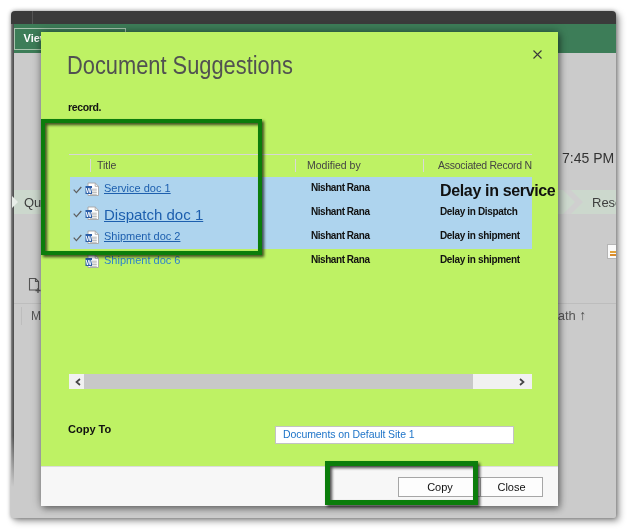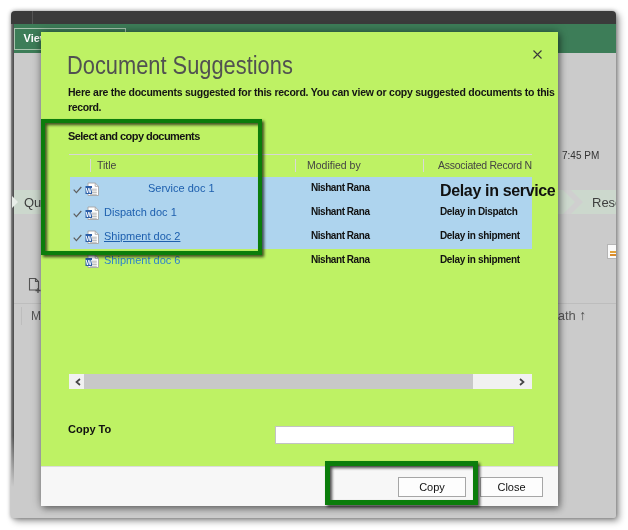--- a/index.html
+++ b/index.html
@@ -30,21 +30,21 @@
   <svg class="abs" style="left:16px;top:266.5px;" width="15" height="16" viewBox="0 0 15 16">
     <path d="M2.5 1.5 h6 l3 3 v8.5 h-9 z" fill="none" stroke="#555" stroke-width="1.1"></path>
     <path d="M8.5 1.5 v3 h3" fill="none" stroke="#555" stroke-width="1.1"></path>
     <path d="M11 11 v5 M8.5 13.5 h5" stroke="#555" stroke-width="1.3"></path>
   </svg>
 
   <div class="abs" style="left:2.5px;top:292.5px;width:45px;height:1px;background:#bdbdbd;"></div>
   <div class="abs" style="left:10px;top:296.5px;width:1px;height:18px;background:#bdbdbd;"></div>
   <div class="abs" style="left:20px;top:298.5px;color:#565656;font-size:12px;">M</div>
 
-  <div class="abs" style="left:524px;top:139.5px;color:#333;font-size:10px;margin-left:27px;">7:45 PM</div>
+  <div class="abs" style="left:524px;top:139.5px;color:#333;font-size:14px;margin-left:27px;">7:45 PM</div>
 
   <div class="abs" style="left:546px;top:179.5px;width:58.5px;height:24px;background:#ccd8cd;"></div>
   <svg class="abs" style="left:552px;top:179.5px;" width="24" height="24" viewBox="0 0 24 24">
     <path d="M0 0 L8 0 L20 12 L8 24 L0 24 L12 12 z" fill="#cfcfcf"></path>
   </svg>
   <div class="abs" style="left:581px;top:184.5px;color:#3f3f3f;font-size:13px;">Resol</div>
 
   <div class="abs" style="left:596px;top:233.5px;width:14px;height:15px;background:#fafafa;border:1px solid #b5b5b5;box-sizing:border-box;"></div>
   <div class="abs" style="left:599px;top:240px;width:8px;height:2px;background:#e2a33c;"></div>
   <div class="abs" style="left:599px;top:243.5px;width:8px;height:2px;background:#d98b2b;"></div>
@@ -53,24 +53,22 @@
   <div class="abs" style="left:538px;top:296px;color:#565656;font-size:13px;">Path <span style="font-size:14px;color:#4a4a4a;">↑</span></div>
 
   <div class="abs" id="modal" style="left:30px;top:21.5px;width:517px;height:474px;background:#bef264;box-shadow:0 0 9px rgba(0,0,0,.40),2px 3px 6px rgba(0,0,0,.30);">
 
     <svg class="abs" style="left:492px;top:18px;" width="9" height="9" viewBox="0 0 9 9">
       <path d="M0.5 0.5 L8.5 8.5 M8.5 0.5 L0.5 8.5" stroke="#3a3a3a" stroke-width="1.1"></path>
     </svg>
 
     <div class="abs" style="left:26px;top:18px;font-size:26px;color:#515151;transform:scaleX(0.84);transform-origin:0 0;white-space:nowrap;">Document Suggestions</div>
 
-    <div class="abs" id="desc1" style="left:27px;top:54px;font-size:10.5px;font-weight:bold;color:#141414;letter-spacing:-0.24px;white-space:nowrap;">Here are the documents suggested for this record. You can view or copy suggested documents to this</div>
     <div class="abs" style="left:27px;top:68.5px;font-size:10.5px;font-weight:bold;color:#141414;letter-spacing:-0.35px;">record.</div>
 
-    <div class="abs" style="left:27px;top:98px;font-size:11px;font-weight:bold;color:#141414;letter-spacing:-0.55px;">Select and copy documents</div>
 
     <div class="abs" style="left:28px;top:122px;width:463px;height:1px;background:#d6d6d6;"></div>
 
     <div class="abs" style="left:49px;top:127px;width:1px;height:13px;background:#d9d9d9;"></div>
     <div class="abs" style="left:254px;top:127px;width:1px;height:13px;background:#d9d9d9;"></div>
     <div class="abs" style="left:382px;top:127px;width:1px;height:13px;background:#d9d9d9;"></div>
     <div class="abs" style="left:56px;top:127px;font-size:10.5px;color:#444;">Title</div>
     <div class="abs" style="left:266px;top:127px;font-size:10.5px;color:#444;">Modified by</div>
     <div class="abs" style="left:397px;top:127px;font-size:10.5px;color:#444;letter-spacing:-0.25px;">Associated Record N</div>
 
@@ -110,22 +108,22 @@
         <text x="3.8" y="11.6" font-size="6.5" font-weight="bold" fill="#fff" text-anchor="middle" font-family="Liberation Sans,sans-serif">W</text>
       </svg>
     <svg class="abs" style="left:44px;top:221px;" width="15" height="16" viewBox="0 0 15 16">
         <path d="M3 2 h7.2 l3.3 3.3 v9.2 h-10.5 z" fill="#fff" stroke="#a5a5a5" stroke-width="0.9"></path>
         <path d="M10.2 2 v3.3 h3.3" fill="none" stroke="#a5a5a5" stroke-width="0.9"></path>
         <path d="M5 8.2 h6.8 M5 9.9 h6.8 M5 11.6 h6.8 M5 13.3 h6.8" stroke="#b0b0b0" stroke-width="0.9"></path>
         <rect x="0.5" y="5" width="6.5" height="8" fill="#2b5ea7"></rect>
         <text x="3.8" y="11.6" font-size="6.5" font-weight="bold" fill="#fff" text-anchor="middle" font-family="Liberation Sans,sans-serif">W</text>
       </svg>
 
-    <div class="abs" style="left:63px;top:150px;font-size:11px;color:#1d5fae;margin-left:44px;">Service doc 1</div>
-    <div class="abs" style="left:63px;top:174px;font-size:11px;color:#1d5fae;">Dispatch doc 1</div>
+    <div class="abs" style="left:63px;top:150px;font-size:11px;color:#1d5fae;text-decoration:underline;">Service doc 1</div>
+    <div class="abs" style="left:63px;top:174px;font-size:15px;color:#1d5fae;text-decoration:underline;">Dispatch doc 1</div>
     <div class="abs" style="left:63px;top:198px;font-size:11px;color:#1d5fae;text-decoration:underline;">Shipment doc 2</div>
     <div class="abs" style="left:63px;top:222px;font-size:11px;color:#2e82cc;">Shipment doc 6</div>
 
     <div class="abs" style="left:270px;top:150px;font-size:10px;font-weight:bold;color:#111;letter-spacing:-0.45px;">Nishant Rana</div>
     <div class="abs" style="left:270px;top:174px;font-size:10px;font-weight:bold;color:#111;letter-spacing:-0.45px;">Nishant Rana</div>
     <div class="abs" style="left:270px;top:198px;font-size:10px;font-weight:bold;color:#111;letter-spacing:-0.45px;">Nishant Rana</div>
     <div class="abs" style="left:270px;top:222px;font-size:10px;font-weight:bold;color:#111;letter-spacing:-0.45px;">Nishant Rana</div>
 
     <div class="abs" style="left:399px;top:150px;font-size:16px;font-weight:bold;color:#111;letter-spacing:-0.35px;">Delay in service</div>
     <div class="abs" style="left:399px;top:174px;font-size:10px;font-weight:bold;color:#111;letter-spacing:-0.35px;">Delay in Dispatch</div>
@@ -136,22 +134,23 @@
     <div class="abs" style="left:43px;top:342px;width:389px;height:15px;background:#c8c8c8;"></div>
     <svg class="abs" style="left:34px;top:346px;" width="6" height="8" viewBox="0 0 6 8">
         <path d="M5 1 L1.5 4 L5 7" fill="none" stroke="#454545" stroke-width="1.7"></path>
       </svg>
     <svg class="abs" style="left:478px;top:346px;" width="6" height="8" viewBox="0 0 6 8">
         <path d="M1 1 L4.5 4 L1 7" fill="none" stroke="#454545" stroke-width="1.7"></path>
       </svg>
 
     <div class="abs" style="left:27px;top:391px;font-size:11px;font-weight:bold;color:#111;text-align:center;">Copy To</div>
     <div class="abs" style="left:234px;top:394px;width:239px;height:18px;border:1px solid #c3c3c3;box-sizing:border-box;background:#fff;"></div>
+    <div class="abs" style="left:242px;top:396px;font-size:10.5px;letter-spacing:-0.08px;color:#1e74c8;">Documents on Default Site 1</div>
 
     <div class="abs" style="left:0;top:434px;width:517px;height:40px;background:#f7f7f7;border-top:1px solid #dcdcdc;box-sizing:border-box;"></div>
-    <div class="abs" style="left:357px;top:445px;width:68px;height:20px;background:#fdfdfd;border:1px solid #a6a6a6;box-sizing:border-box;text-align:center;font-size:11px;color:#111;line-height:18px;">Copy</div>
+    <div class="abs" style="left:357px;top:445px;width:84px;height:20px;background:#fdfdfd;border:1px solid #a6a6a6;box-sizing:border-box;text-align:center;font-size:11px;color:#111;line-height:18px;">Copy</div>
     <div class="abs" style="left:439px;top:445px;width:63px;height:20px;background:#fdfdfd;border:1px solid #a6a6a6;box-sizing:border-box;text-align:center;font-size:11px;color:#111;line-height:18px;">Close</div>
   </div>
 
   <div class="abs" style="left:30px;top:108px;width:221px;height:136px;border:4px solid #0b7d0b;box-sizing:border-box;filter:drop-shadow(2.5px 2.5px 1.5px rgba(0,0,0,.7));"></div>
   <div class="abs" style="left:314px;top:450.5px;width:153px;height:44px;border:5px solid #0b7d0b;box-sizing:border-box;filter:drop-shadow(2.5px 2.5px 1.5px rgba(0,0,0,.7));"></div>
 
 </div>
 
 </body></html>

